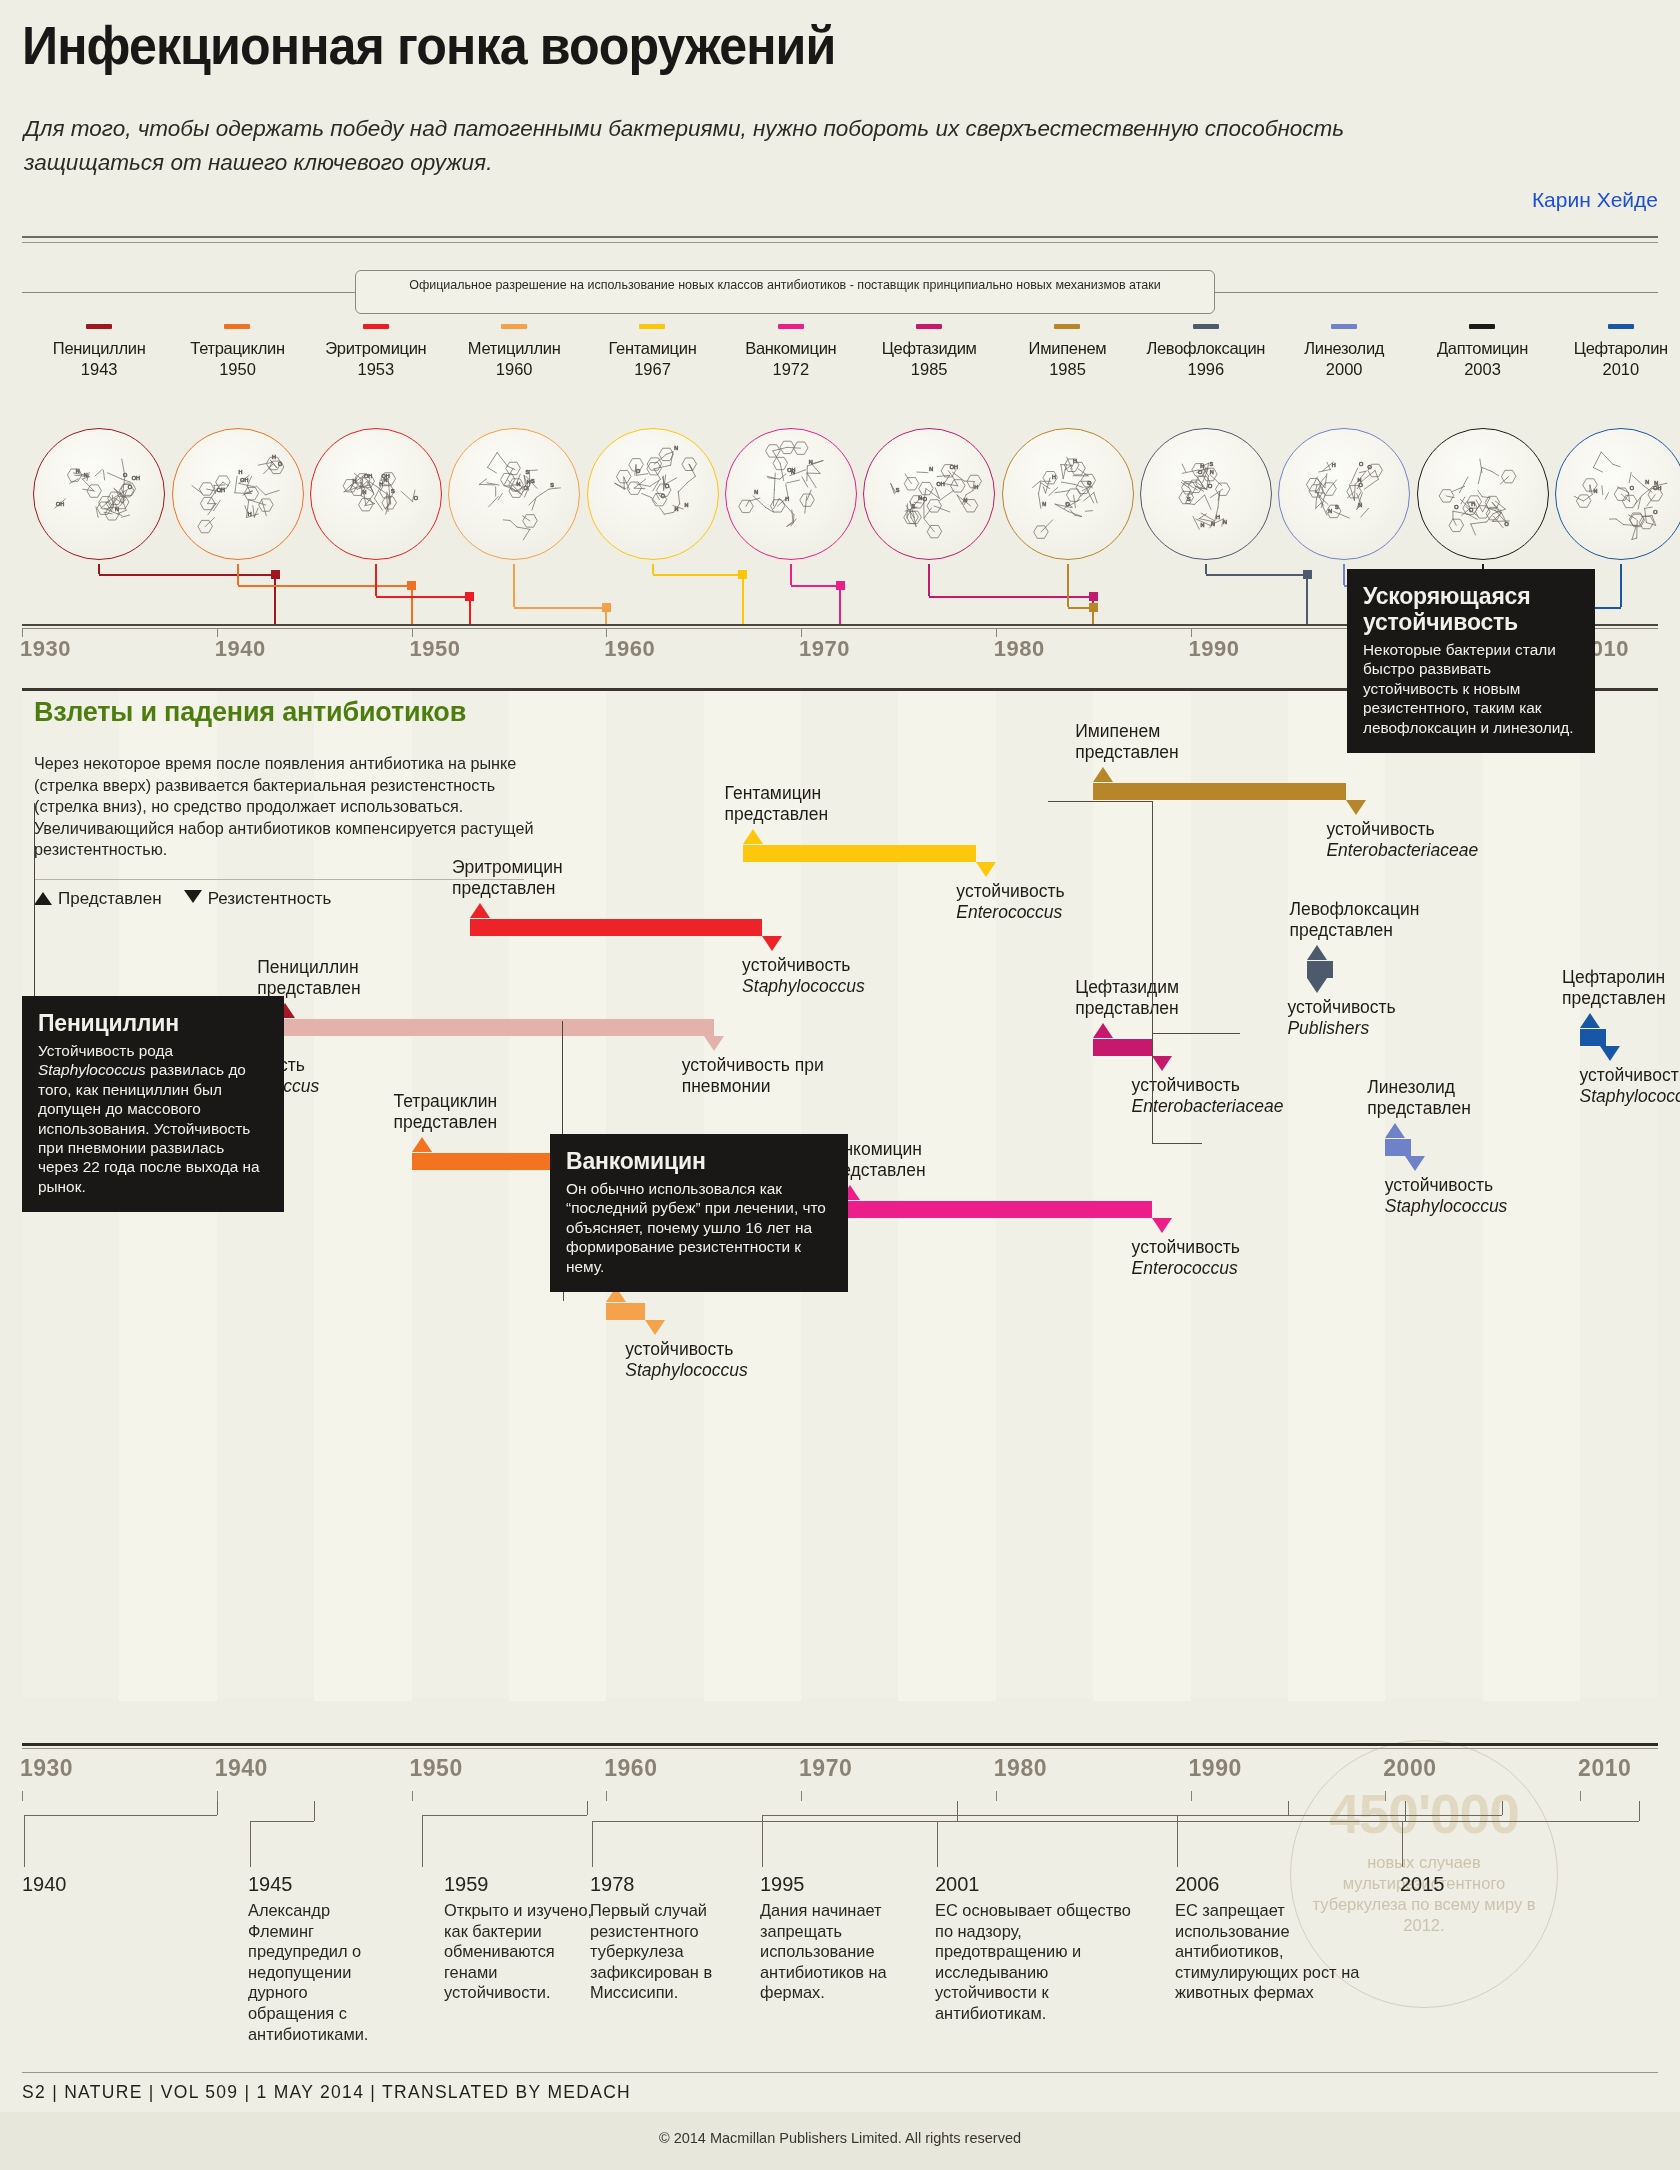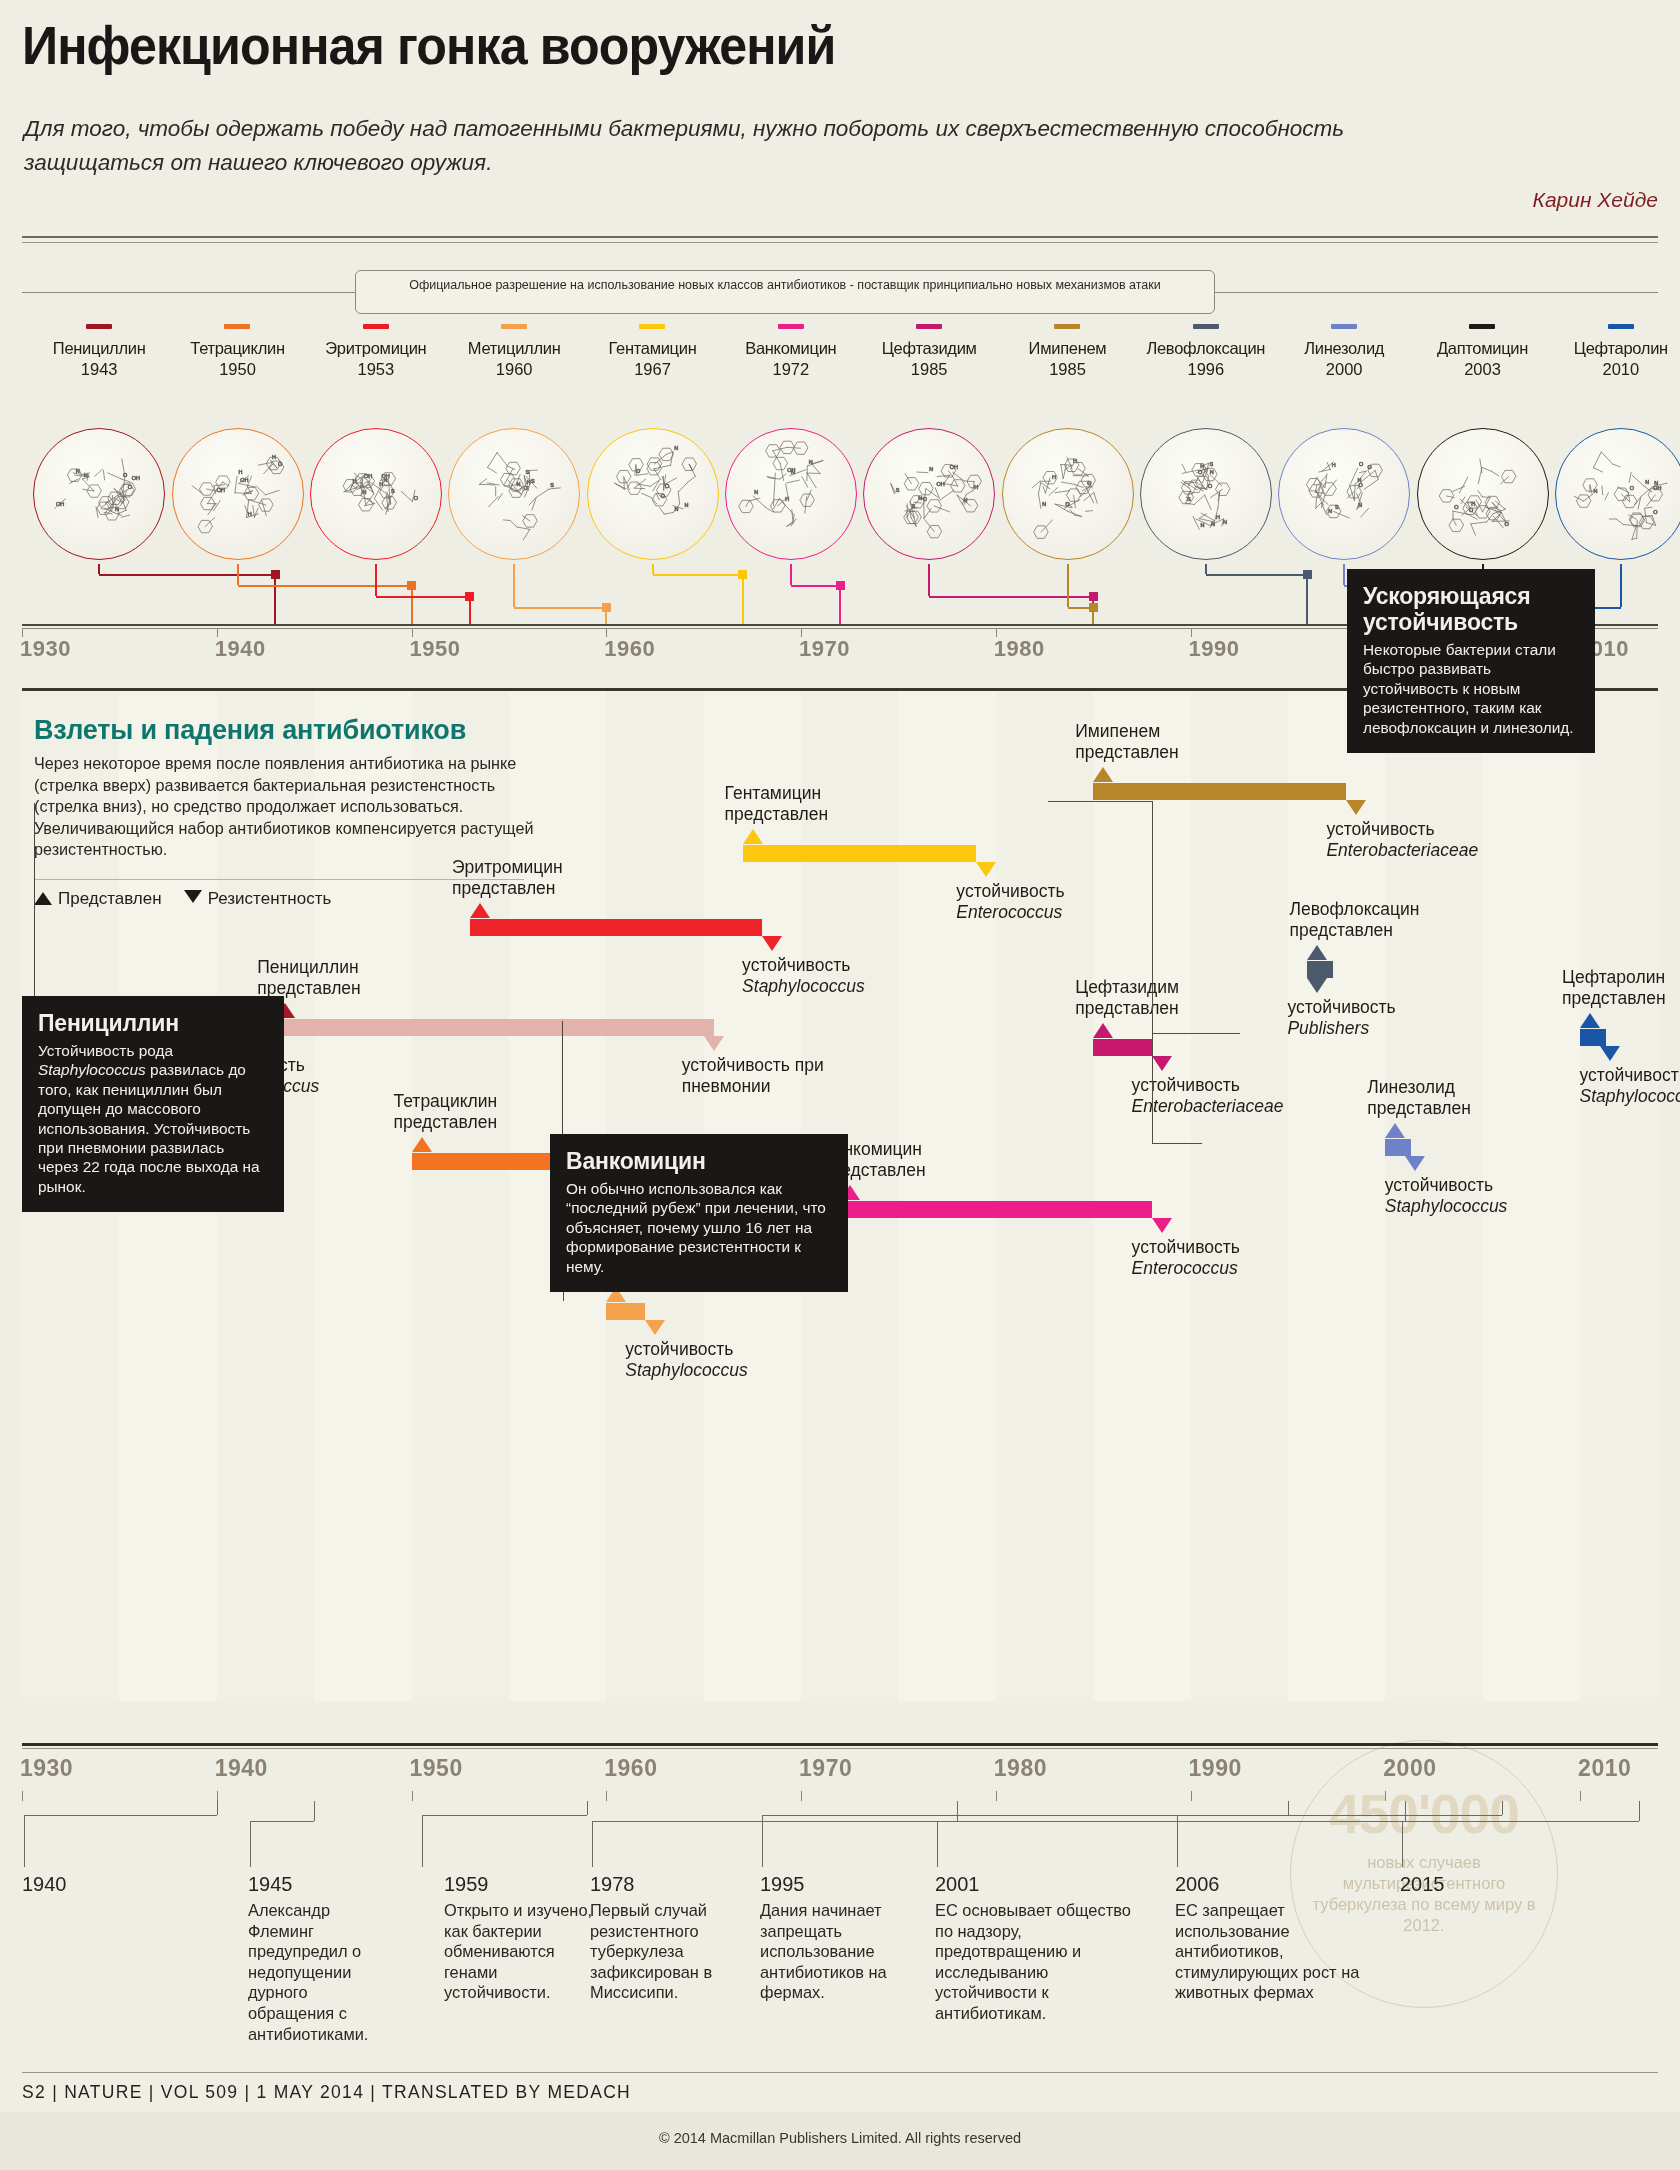--- a/index.html
+++ b/index.html
@@ -27,21 +27,21 @@
     transform: scaleX(0.93); transform-origin: left top;
     color: #1a1816;
   }
   .subtitle {
     position: absolute; left: 24px; top: 112px; width: 1440px;
     font-size: 22.5px; font-style: italic; line-height: 34px;
     color: #2c2a26;
   }
   .author {
     position: absolute; right: 22px; top: 188px;
-    font-size: 21px; font-style: italic; color: #7f1d1d;
+    font-size: 21px; color: #1d4ed8;
   }
   .hdr-rule-a { position: absolute; left: 22px; top: 236px; width: 1636px; height: 2px; background: #6f6a60; }
   .hdr-rule-b { position: absolute; left: 22px; top: 242px; width: 1636px; height: 1px; background: #9a958a; }
 
   
   .toptl { position: absolute; left: 0; top: 252px; width: 1680px; height: 432px; }
   .callout {
     position: absolute; left: 355px; top: 18px; width: 860px; height: 44px;
     border: 1px solid #8d887d; border-radius: 6px;
     background: #f2f1e8;
@@ -76,24 +76,24 @@
 
   
   .panel {
     position: absolute; left: 22px; top: 688px; width: 1636px; height: 1010px;
     background: #f1f0e6;
     border-top: 3px solid #3a362f;
   }
   .band { position: absolute; top: 0; height: 1010px; background: #f5f4ea; }
 
   .sec-title {
-    position: absolute; left: 12px; top: 24px;
+    position: absolute; left: 12px; top: 6px;
     font-size: 27px; font-weight: bold;
     font-family: "Liberation Sans Narrow","Liberation Sans",sans-serif;
-    letter-spacing: -0.2px; color: #0f766e;
+    letter-spacing: -0.2px; color: #4d7c0f;
   }
   .sec-desc {
     position: absolute; left: 12px; top: 62px; width: 510px;
     font-size: 16.2px; line-height: 21.5px; color: #2a2723;
   }
   .legend-rule { position: absolute; left: 12px; top: 188px; width: 490px; height: 1px; background: #b8b3a6; }
   .legend { position: absolute; left: 12px; top: 198px; font-size: 17px; color: #24211d; }
   .legend .tri-up { display:inline-block; width:0; height:0; border-left:9px solid transparent; border-right:9px solid transparent; border-bottom:13px solid #1c1a16; vertical-align: -1px;}
   .legend .tri-dn { display:inline-block; width:0; height:0; border-left:9px solid transparent; border-right:9px solid transparent; border-top:13px solid #1c1a16; vertical-align: 1px; margin-left:22px;}
   .legend span.l { margin-left: 6px; }

